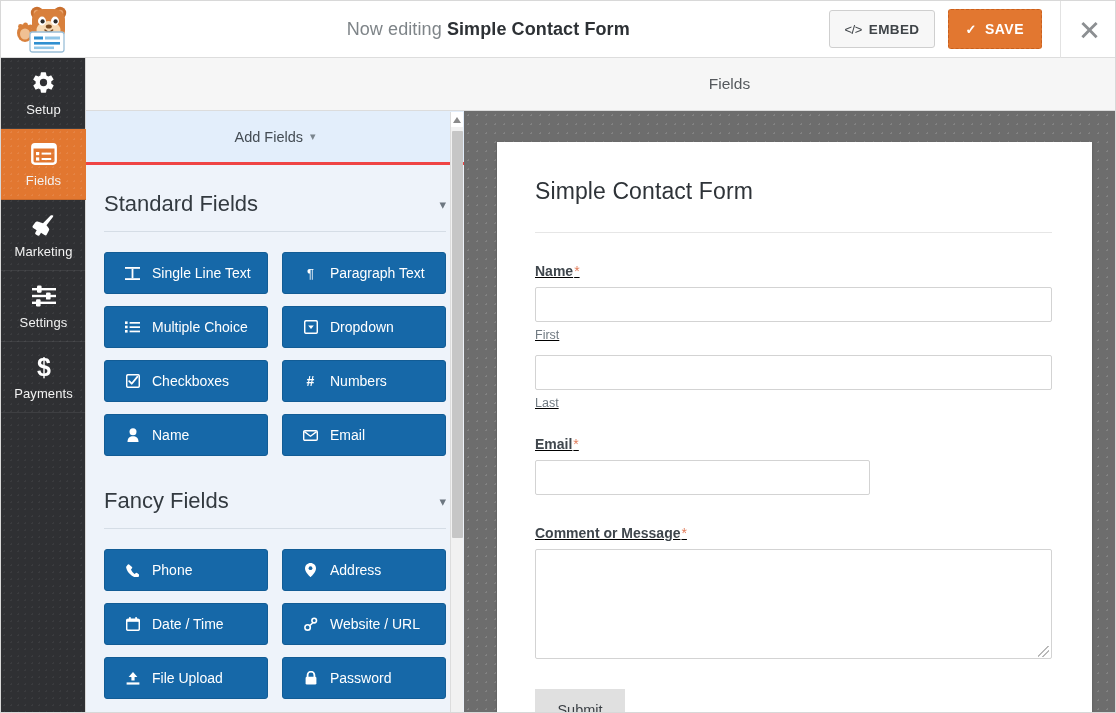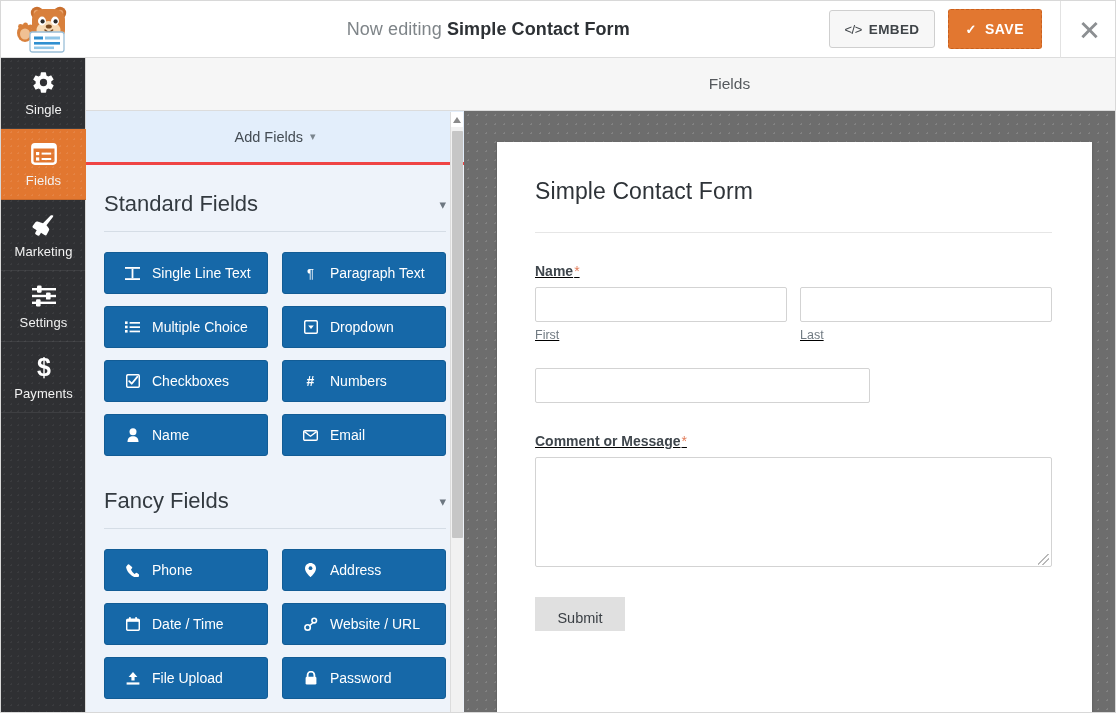--- a/index.html
+++ b/index.html
@@ -287,21 +287,21 @@
     margin-bottom: 8px;
     display: block;
   }
   .req { color: #e27c5a; font-weight: 400; margin-left: 1px; }
   .fsub {
     font-size: 12.5px;
     color: #707a82;
     margin-top: 6px;
     font-weight: 400;
   }
-  .row2 { display: flex; gap: 13px; }
+  .row2 { display: flex; gap: 13px; flex-direction: column; }
   .col { flex: 1 1 50%; }
   .finput {
     width: 100%;
     height: 35px;
     border: 1px solid #d3d3d3;
     border-radius: 2px;
     background: #ffffff;
   }
   .ftextarea {
     width: 100%;
@@ -396,21 +396,21 @@
   </div>
 
   <div id="rail">
 
     <div class="rail-item">
       <span class="rail-icon">
         <svg width="25" height="25" viewBox="0 0 24 24" aria-hidden="true">
           <path fill="#ffffff" d="M19.4 13a7.6 7.6 0 0 0 .1-1 7.6 7.6 0 0 0-.1-1l2.1-1.6a.5.5 0 0 0 .1-.6l-2-3.4a.5.5 0 0 0-.6-.2l-2.5 1a7.3 7.3 0 0 0-1.7-1l-.4-2.6a.5.5 0 0 0-.5-.4h-4a.5.5 0 0 0-.5.4l-.4 2.6a7.3 7.3 0 0 0-1.7 1l-2.5-1a.5.5 0 0 0-.6.2l-2 3.4a.5.5 0 0 0 .1.6L4.5 11a7.6 7.6 0 0 0 0 2l-2.1 1.6a.5.5 0 0 0-.1.6l2 3.4a.5.5 0 0 0 .6.2l2.5-1a7.3 7.3 0 0 0 1.7 1l.4 2.6a.5.5 0 0 0 .5.4h4a.5.5 0 0 0 .5-.4l.4-2.6a7.3 7.3 0 0 0 1.7-1l2.5 1a.5.5 0 0 0 .6-.2l2-3.4a.5.5 0 0 0-.1-.6zM12 15.5A3.5 3.5 0 1 1 15.5 12 3.5 3.5 0 0 1 12 15.5z"></path>
         </svg>
       </span>
-      <span class="rail-label">Single</span>
+      <span class="rail-label">Setup</span>
     </div>
 
     <div class="rail-item active">
       <span class="rail-icon">
         <svg width="26" height="22" viewBox="0 0 26 22" aria-hidden="true">
           <rect x="1.3" y="1.3" width="23.4" height="19.4" rx="2.6" fill="none" stroke="#ffffff" stroke-width="2.4"></rect>
           <rect x="1.3" y="1.3" width="23.4" height="4.2" fill="#ffffff"></rect>
           <rect x="5" y="9" width="3.2" height="3.2" fill="#ffffff"></rect>
           <rect x="5" y="14.4" width="3.2" height="3.2" fill="#ffffff"></rect>
           <rect x="10.6" y="9.6" width="9.6" height="2" fill="#ffffff"></rect>
@@ -647,20 +647,23 @@
           </div>
           <div class="col">
             <input class="finput" type="text" value="" style="">
             <div class="fsub">Last</div>
           </div>
         </div>
       </div>
 
       
       <div class="fgroup" style="margin-top:26px;">
+        <span class="flabel">
+          <span>Email</span><span class="req">*</span>
+        </span>
         <input class="finput" type="text" style="width: 335px;" value="">
       </div>
 
       
       <div class="fgroup" style="margin-top:30px;">
         <span class="flabel">
           <span>Comment or Message</span><span class="req">*</span>
         </span>
         <div class="ftextarea">
           <div class="resize"></div>

